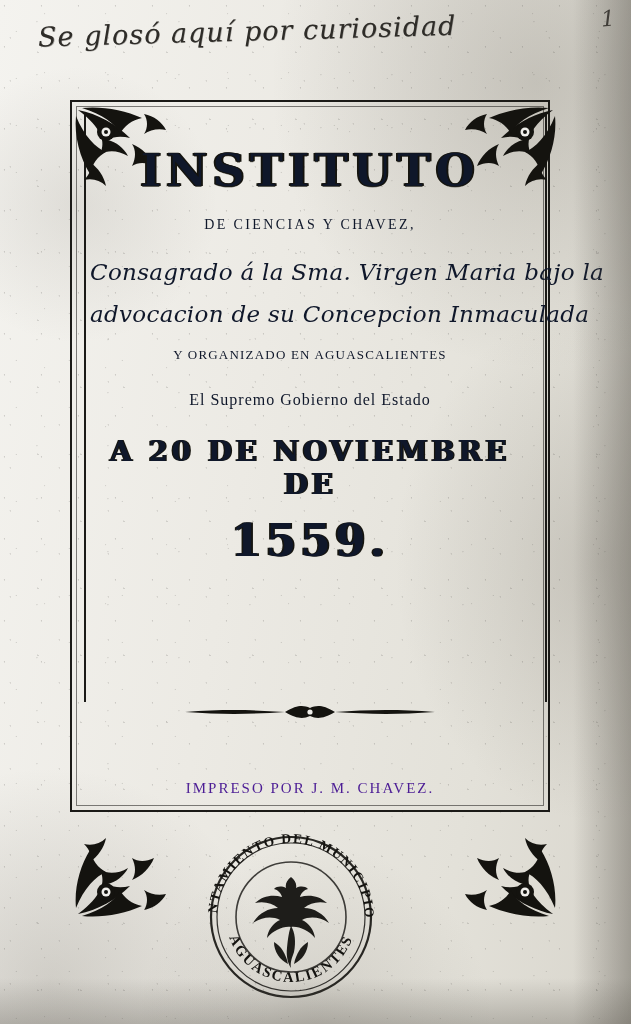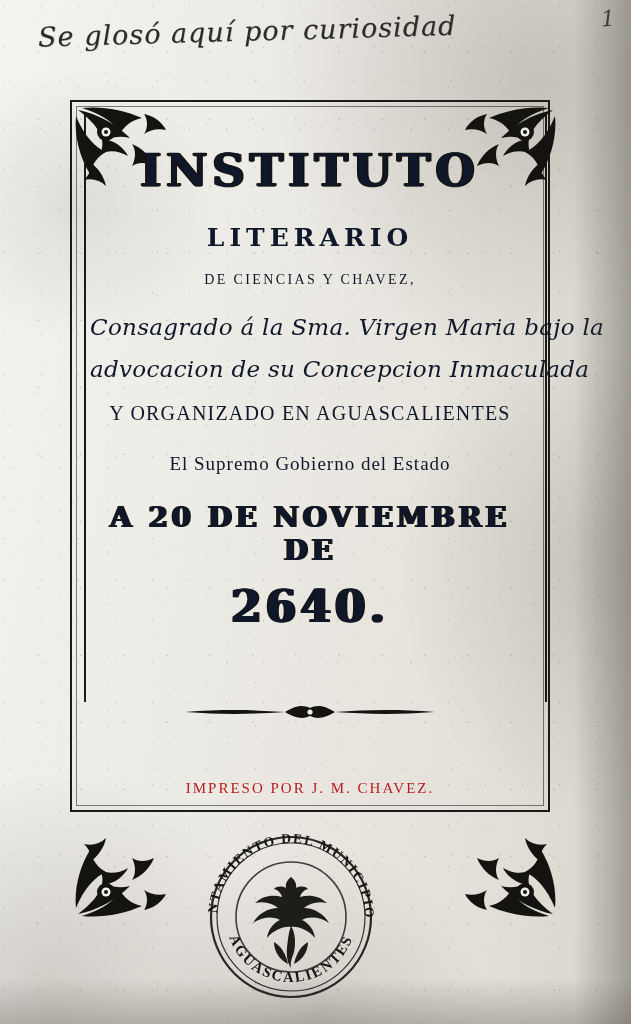--- a/index.html
+++ b/index.html
@@ -144,35 +144,35 @@
     font-family: "DejaVu Serif", serif;
     font-style: italic;
     font-size: 23px;
     letter-spacing: 0.3px;
     margin-top: 26px;
     white-space: nowrap;
   }
   .script-line.second { margin-top: 16px; }
   .t-organizado {
     font-family: "Liberation Serif", serif;
-    font-size: 20px;
+    font-size: 13px;
     letter-spacing: 1.2px;
     margin-top: 20px;
   }
   .t-por {
     font-family: "DejaVu Serif", serif;
     font-weight: bold;
     font-size: 40px;
     letter-spacing: 7px;
     margin-top: 30px;
     text-shadow: 1.4px 0 0 #16150f, -1.4px 0 0 #16150f;
   }
   .t-supremo {
     font-family: "Liberation Serif", serif;
-    font-size: 19px;
+    font-size: 16px;
     letter-spacing: 1px;
     margin-top: 28px;
   }
   .t-fecha {
     font-family: "DejaVu Serif", serif;
     font-weight: bold;
     font-size: 28px;
     letter-spacing: 3.5px;
     margin-top: 26px;
     text-shadow: 1.2px 0 0 #16150f, -1.2px 0 0 #16150f;
@@ -195,21 +195,21 @@
   }
   .imprint {
     position: absolute;
     left: 90px;
     top: 780px;
     width: 440px;
     text-align: center;
     font-family: "Liberation Serif", serif;
     font-size: 15px;
     letter-spacing: 2px;
-    color: #b91c1c;
+    color: #4c1d95;
   }
   
   .stamp {
     position: absolute;
     left: 196px;
     top: 822px;
     width: 190px;
     height: 190px;
     color: #141310;
   }
@@ -299,28 +299,27 @@
         <circle cx="34" cy="28" r="2" fill="#14130f"></circle>
         <path d="M60 40 C70 44 78 52 82 62 C74 58 66 58 60 62 C64 54 64 46 60 40 Z"></path>
         <path d="M18 58 C26 64 32 72 34 82 C28 76 20 74 12 76 C18 70 20 64 18 58 Z"></path>
         <path d="M72 10 C82 12 90 18 94 26 C86 24 78 26 72 30 C76 24 76 16 72 10 Z"></path>
       </g>
     </svg>
   </div>
 
   <div class="title-block">
     <div class="t-instituto">INSTITUTO</div>
-    <div class="t-literario">LITERARIO</div>
     <div class="t-ciencias">DE CIENCIAS Y CHAVEZ,</div>
     <div class="script-line">Consagrado á la Sma. Virgen Maria bajo la</div>
     <div class="script-line second">advocacion de su Concepcion Inmaculada</div>
     <div class="t-organizado">Y ORGANIZADO EN AGUASCALIENTES</div>
     <div class="t-supremo">El Supremo Gobierno del Estado</div>
     <div class="t-fecha">A 20 DE NOVIEMBRE DE</div>
-    <div class="t-year">2640.</div>
+    <div class="t-year">1559.</div>
   </div>
 
   <div class="divider">
     <svg width="250" height="14" viewBox="0 0 250 14">
       <g fill="#14130f">
         <path d="M0 7 C40 4 70 5 100 7 C70 9 40 10 0 7 Z"></path>
         <path d="M250 7 C210 4 180 5 150 7 C180 9 210 10 250 7 Z"></path>
         <path d="M100 7 C112 0 118 0 125 3 C132 0 138 0 150 7 C138 14 132 14 125 11 C118 14 112 14 100 7 Z"></path>
         <circle cx="125" cy="7" r="2.6" fill="#efeeea"></circle>
       </g>

